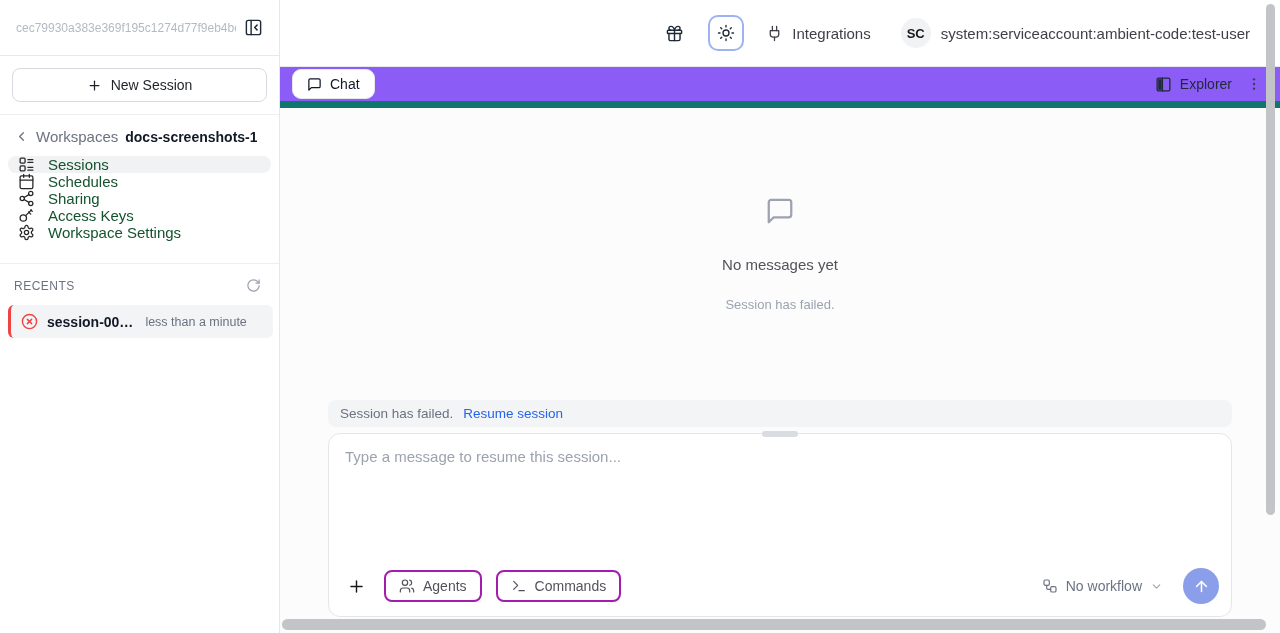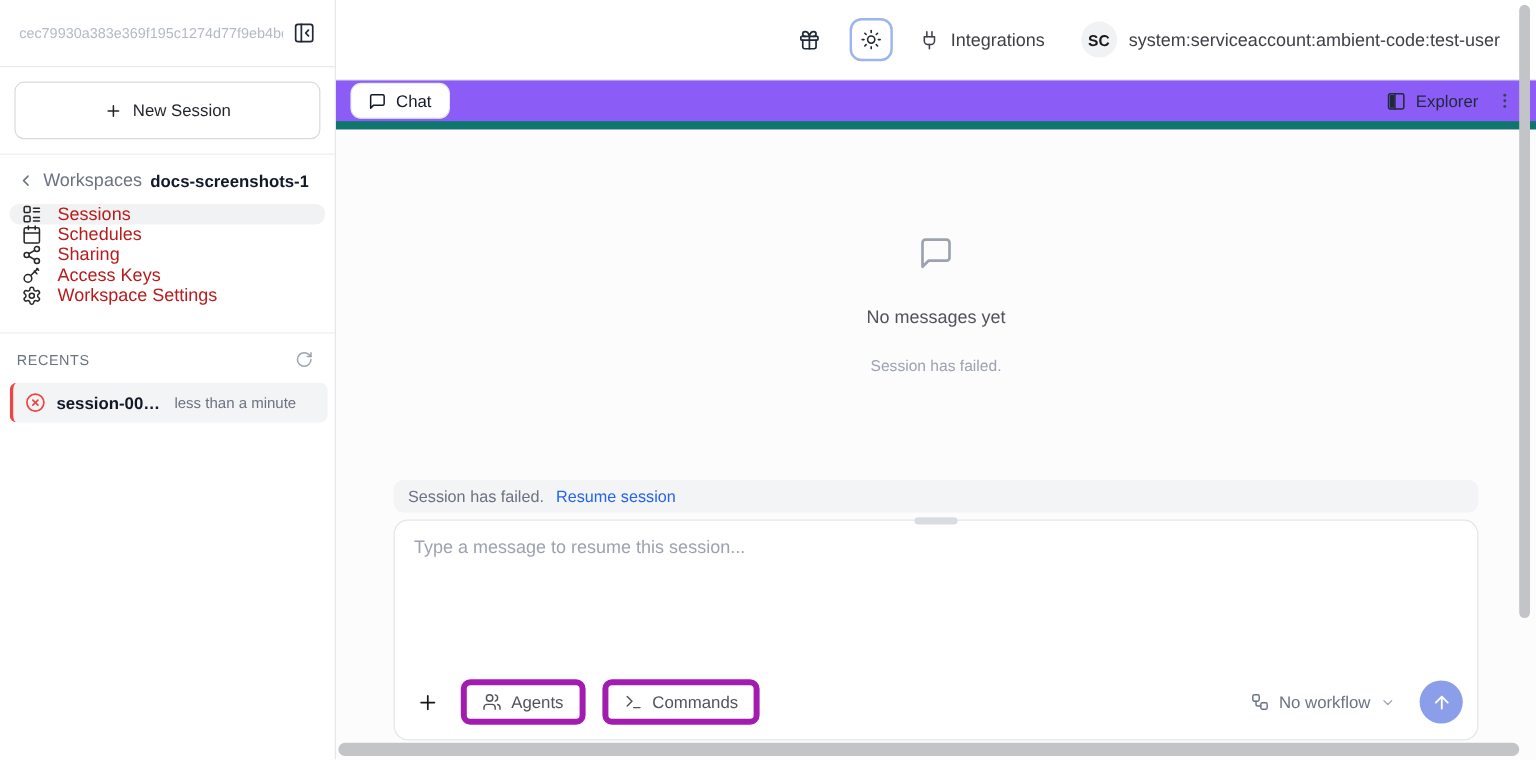--- a/index.html
+++ b/index.html
@@ -6,26 +6,26 @@
   html,body { width:1280px; height:633px; overflow:hidden; }
   body { font-family:"Liberation Sans","DejaVu Sans",sans-serif; background:#fff; color:#18181b; position:relative; }
   .app { display:flex; width:1280px; height:633px; }
 
   
   .sidebar { width:280px; min-width:280px; border-right:1px solid #e5e7eb; display:flex; flex-direction:column; background:#fff; }
   .sidebar-header { height:56px; border-bottom:1px solid #e7e9ec; display:flex; align-items:center; padding:0 14px 0 16px; gap:6px; }
   .hash { flex:1; font-size:12px; color:#b4bac3; white-space:nowrap; overflow:hidden; }
   .icon-btn { background:none; border:none; cursor:pointer; display:inline-flex; align-items:center; justify-content:center; color:#1f2937; padding:2px; }
   .new-session-wrap { padding:12px; border-bottom:1px solid #eceef1; }
-  .new-session { width:100%; height:48px; border:1px solid #d7dade; border-radius:8px; background:#fff; display:flex; align-items:center; justify-content:center; gap:9px; font-size:14px; color:#1f2328; cursor:pointer; font-family:inherit; }
+  .new-session { width:100%; height:34px; border:1px solid #d7dade; border-radius:8px; background:#fff; display:flex; align-items:center; justify-content:center; gap:9px; font-size:14px; color:#1f2328; cursor:pointer; font-family:inherit; }
   .workspace-row { display:flex; align-items:center; gap:7px; padding:13px 14px 9px 14px; cursor:pointer; }
   .ws-label { font-size:15px; color:#6b7280; }
   .ws-name { font-size:14px; font-weight:700; color:#111827; white-space:nowrap; overflow:hidden; max-width:132px; }
   .nav { padding:2px 8px 8px 8px; display:flex; flex-direction:column; }
-  .nav-item { display:flex; align-items:center; gap:13px; padding:0 10px; border-radius:8px; font-size:15px; color:#b91c1c; cursor:pointer; }
+  .nav-item { display:flex; align-items:center; gap:13px; padding:0 10px; border-radius:8px; font-size:15px; color:#14532d; cursor:pointer; }
   .nav-item.active { background:#f1f2f4; }
   .recents-header { margin-top:14px; border-top:1px solid #eceef1; padding:12px 16px 8px 14px; display:flex; align-items:center; justify-content:space-between; }
   .recents-title { font-size:12px; letter-spacing:.04em; color:#6b7280; }
   .recent-item { margin:2px 6px 0 8px; background:#f3f4f6; border-left:3px solid #ef4444; border-radius:6px; padding:8px 10px; display:flex; align-items:center; gap:9px; cursor:pointer; }
   .recent-name { font-size:14px; font-weight:600; color:#111827; white-space:nowrap; }
   .recent-time { font-size:12.5px; color:#6b7280; margin-left:3px; white-space:nowrap; }
 
   
   .main { flex:1; display:flex; flex-direction:column; min-width:0; }
   .topbar { height:67px; border-bottom:1px solid #e7e9ec; display:flex; align-items:center; justify-content:flex-end; gap:22px; padding:0 30px 0 16px; background:#fff; }
@@ -47,21 +47,21 @@
 
   .bottom-area { padding:0 48px 16px 48px; }
   .banner { background:#f3f4f6; border-radius:8px; padding:6px 12px; display:flex; align-items:center; gap:10px; font-size:13.5px; color:#6b7280; }
   .banner-link { color:#2563eb; font-weight:500; text-decoration:none; cursor:pointer; }
   .composer { position:relative; margin-top:6px; background:#fff; border:1px solid #e4e6ea; border-radius:12px; height:184px; display:flex; flex-direction:column; }
   .drag-handle { position:absolute; top:-3px; left:50%; transform:translateX(-50%); width:36px; height:6px; border-radius:3px; background:#d9dde2; cursor:ns-resize; }
   .composer textarea { flex:1; border:none; outline:none; resize:none; background:transparent; font-family:inherit; font-size:15px; color:#18181b; padding:14px 16px 0 16px; border-radius:12px; }
   .composer textarea::placeholder { color:#9ca3af; }
   .composer-toolbar { display:flex; align-items:center; gap:14px; padding:10px 12px 12px 14px; }
   .plus-btn { background:none; border:none; cursor:pointer; color:#18181b; display:inline-flex; padding:4px; }
-  .pill-btn { display:inline-flex; align-items:center; gap:8px; background:#fff; border:5px solid #a21caf; border-radius:8px; padding:6px 13px; font-size:14px; color:#52525b; cursor:pointer; font-family:inherit; }
+  .pill-btn { display:inline-flex; align-items:center; gap:8px; background:#fff; border:2px solid #a21caf; border-radius:8px; padding:6px 13px; font-size:14px; color:#52525b; cursor:pointer; font-family:inherit; }
   .toolbar-spacer { flex:1; }
   .workflow-btn { display:inline-flex; align-items:center; gap:8px; background:none; border:none; font-size:14px; color:#6b7280; cursor:pointer; font-family:inherit; }
   .send-btn { width:36px; height:36px; border-radius:50%; border:none; background:#8b9ee9; display:inline-flex; align-items:center; justify-content:center; cursor:pointer; margin-left:6px; }
 
   
   .hscrollbar { position:absolute; left:2px; right:14px; bottom:3px; height:11px; }
   .hthumb { width:100%; height:100%; background:#c2c4c8; border-radius:6px; }
   .vscrollbar { position:absolute; top:4px; right:5px; width:9px; height:625px; z-index:50; }
   .vthumb { width:100%; height:511px; background:#c2c4c8; border-radius:5px; }
 

